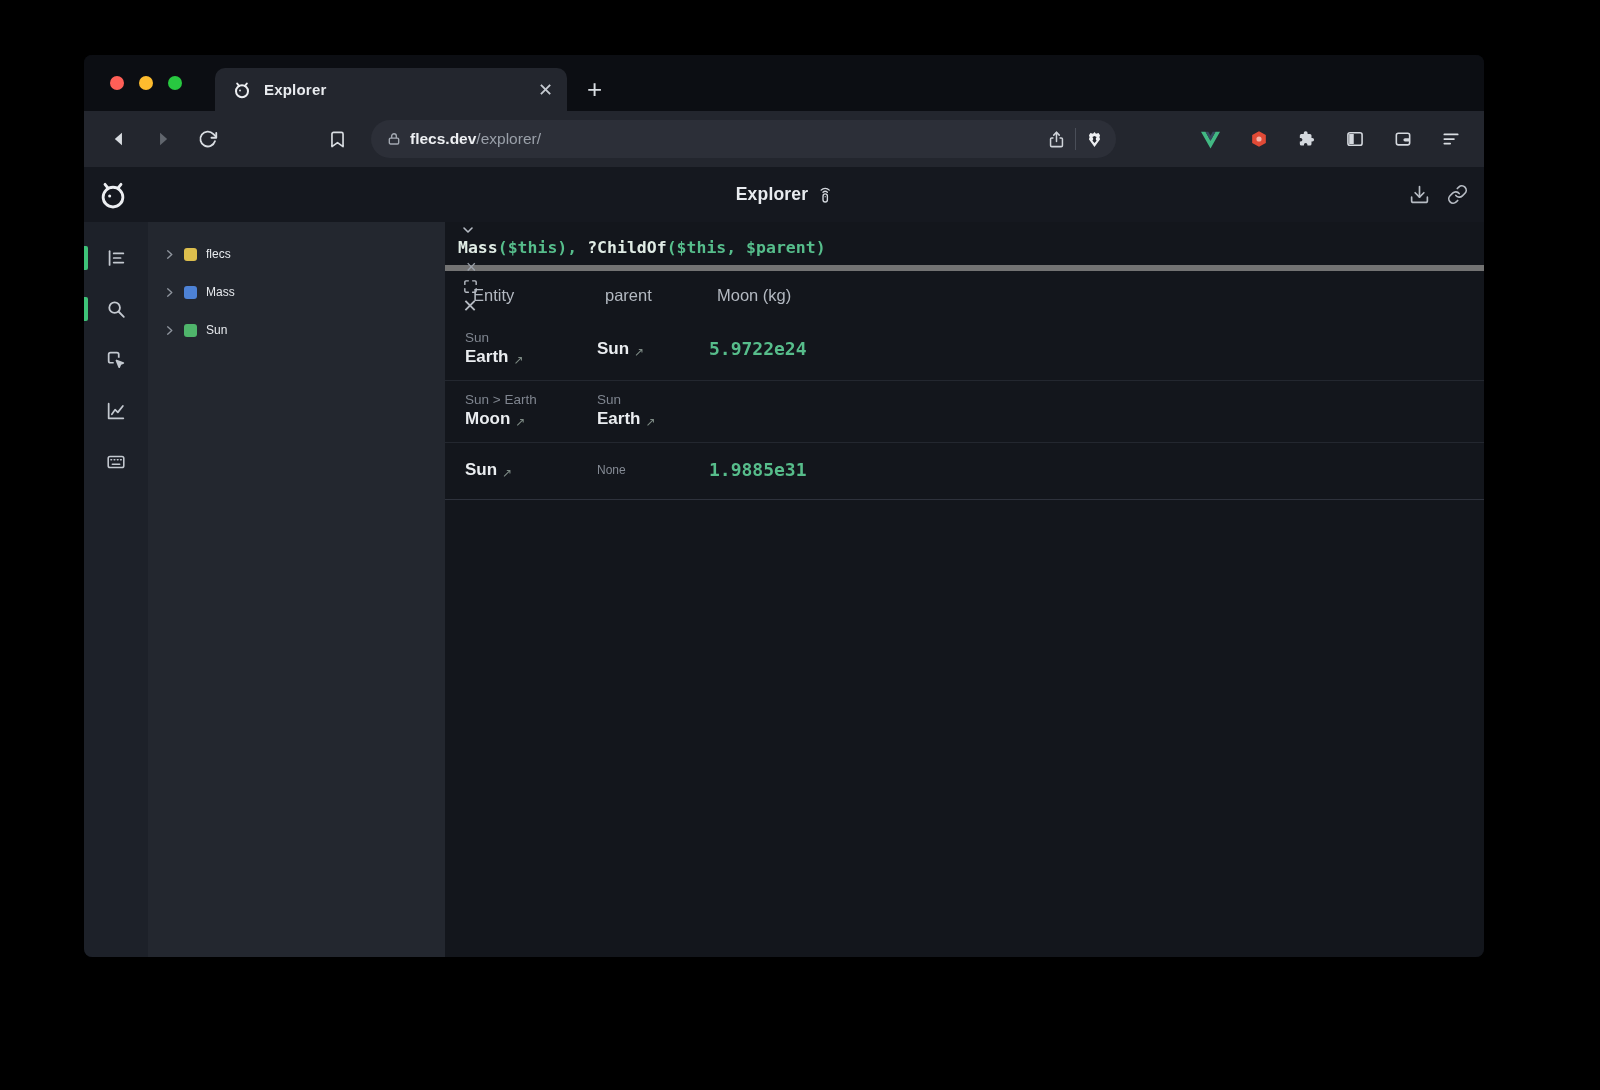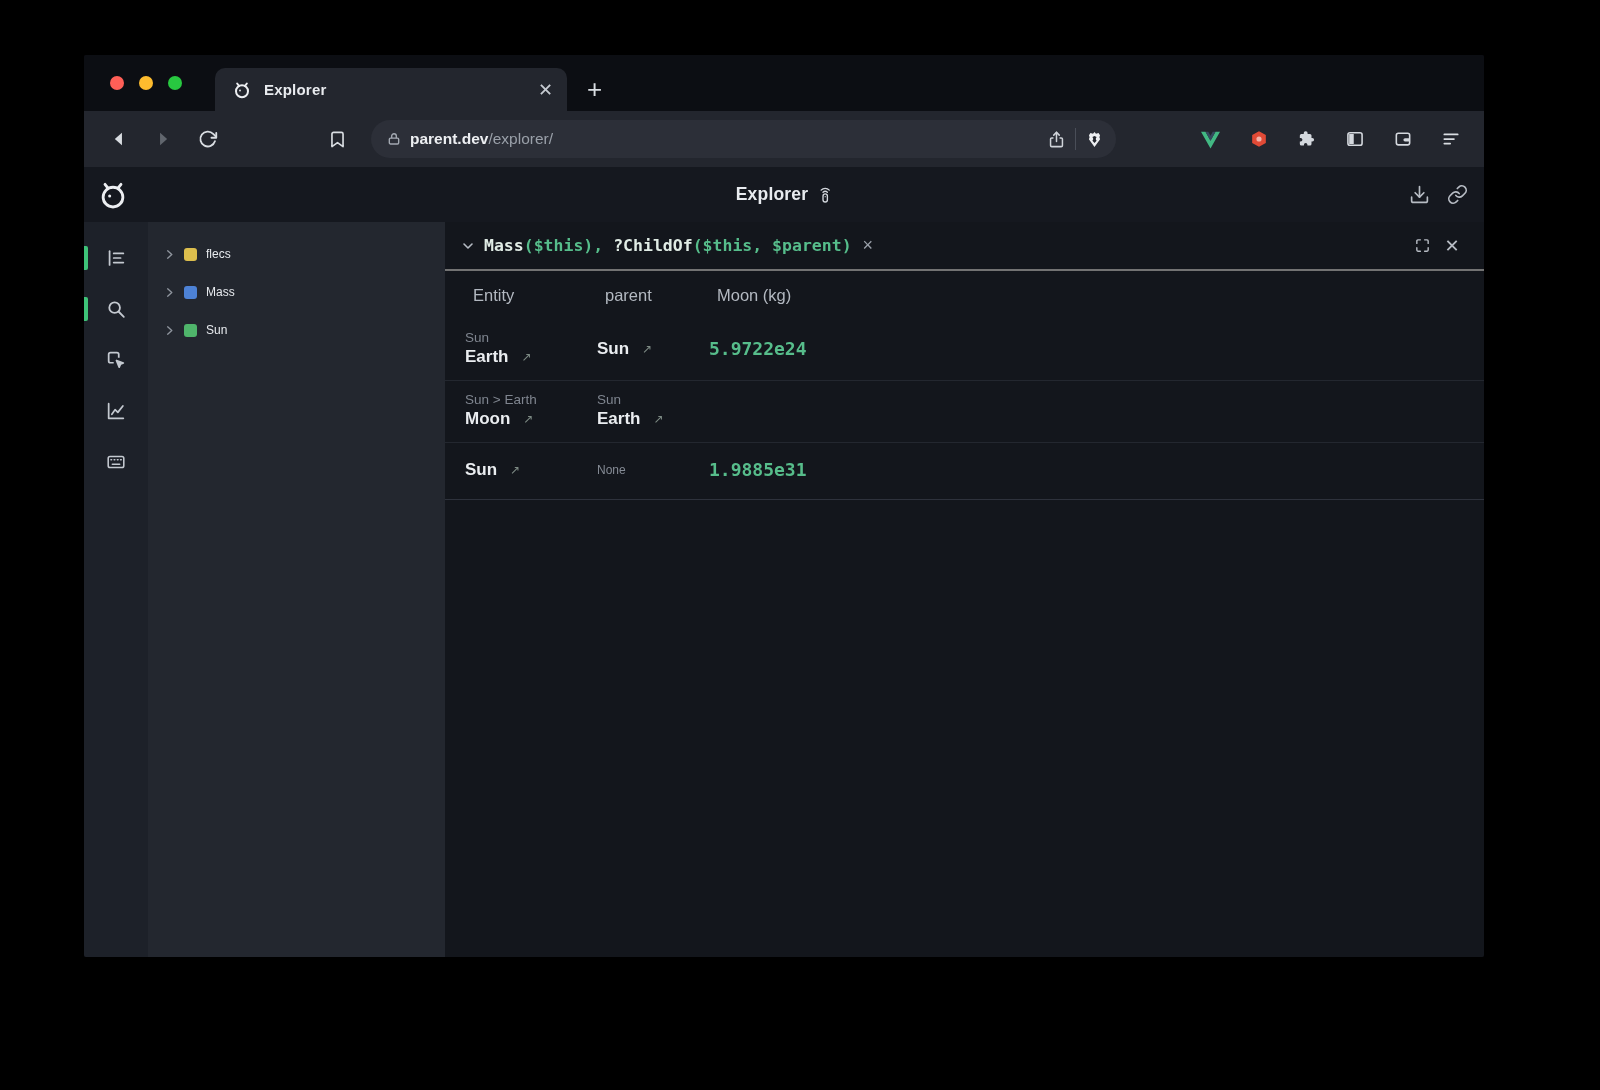--- a/index.html
+++ b/index.html
@@ -1,20 +1,20 @@
 <!DOCTYPE html>
 <html><head>
 <meta charset="utf-8">
 <style>
   * { margin:0; padding:0; box-sizing:border-box; }
   html,body { width:1600px; height:1090px; background:#000; overflow:hidden;
               font-family:"Liberation Sans", sans-serif; }
 
   .window { position:absolute; left:84px; top:55px; width:1400px; height:902px;
-            border-radius:2px; overflow:hidden; background:#0c0e13; }
+            border-radius:8px; overflow:hidden; background:#0c0e13; }
 
   
   .tabbar { height:56px; background:#0c0e13; display:flex; align-items:flex-end; position:relative; }
   .traffic { position:absolute; left:26px; top:21px; display:flex; gap:15px; }
   .light { width:14px; height:14px; border-radius:50%; }
   .light.red{background:#ff5f57}.light.yellow{background:#febc2e}.light.green{background:#28c840}
   .tab { margin-left:131px; height:43px; width:352px; background:#23262e;
          border-radius:10px 10px 0 0; display:flex; align-items:center; padding:0 14px 0 17px; gap:12px; }
   .tab-title { font-size:15px; font-weight:700; color:#e9ebef; flex:1; letter-spacing:.2px; }
   .tab-close { color:#c6cbd2; font-size:18px; line-height:1; cursor:default; }
@@ -57,39 +57,39 @@
   .tree { width:297px; background:#23272f; padding-top:13px; }
   .tree-item { display:flex; align-items:center; gap:9px; height:38px; padding-left:16px; }
   .tree-chevron { color:#8f959e; display:flex; }
   .tree-swatch { width:13px; height:13px; border-radius:3px; }
   .sw-flecs { background:#dcbe4d; }
   .sw-mass  { background:#4d82d6; }
   .sw-sun   { background:#4fb56b; }
   .tree-label { font-size:12px; color:#e7eaee; }
 
   .main { flex:1; background:#13161c; display:flex; flex-direction:column; }
-  .query-row { height:49px; display:flex; align-items:center; padding:0 17px 0 10px;
-               border-bottom:2px solid #737373; }
+  .query-row { height:49px; display:flex; padding:0 17px 0 10px;
+               border-bottom:6px solid #737373;flex-direction:column; }
   .q-chevron { width:26px; display:flex; justify-content:center; color:#b6bcc4; }
   .query-text { font-family:"DejaVu Sans Mono", monospace; font-size:16.5px; margin-left:3px;
                 white-space:pre; }
   .q-id { color:#e0ece5; font-weight:700; }
   .q-green { color:#56bd8b; font-weight:700; }
   .q-clear { color:#9aa0a9; font-size:18px; margin-left:11px; }
   .spacer { flex:1; }
   .q-btn { color:#b7bcc4; display:flex; align-items:center; justify-content:center; width:30px; }
   .q-x { font-size:18px; color:#b7bcc4; }
 
   .table-head { display:grid; grid-template-columns:132px 112px 1fr; padding-left:28px;
                 height:48px; align-items:center; color:#b3b9c1; font-size:16.5px; }
   .trow { display:grid; grid-template-columns:132px 112px 1fr; padding:11px 0 13px 20px;
           border-bottom:1px solid #23272f; align-items:center; }
   .trow.last { border-bottom:1px solid #2e323c; padding:16px 0 19px 20px; }
   .cell-path { font-size:13.5px; color:#7f858f; margin-bottom:2px; }
-  .cell-name { font-size:17px; font-weight:700; color:#eaedf0; display:flex; align-items:center;gap:8px; }
+  .cell-name { font-size:17px; font-weight:700; color:#eaedf0; display:flex; align-items:flex-end; }
   .arrow { color:#7d8a84; font-size:12px; margin-left:5px; font-weight:400; }
   .cell-none { font-size:12px; color:#858b95; }
   .cell-mass { font-family:"DejaVu Sans Mono", monospace; font-size:18px; color:#57bd8b; font-weight:700; }
 
   svg { display:block; }
 </style>
 </head>
 <body>
 
 <div class="window">
@@ -138,21 +138,21 @@
       </svg>
     </div>
 
     <div class="urlbar">
       <span>
         <svg width="14" height="14" viewBox="0 0 24 24" fill="none" stroke="#a2a8b1" stroke-width="2.4">
           <rect x="4" y="10.5" width="16" height="10" rx="2"></rect>
           <path d="M8 10.5V7a4 4 0 0 1 8 0v3.5"></path>
         </svg>
       </span>
-      <span class="url-text"><span class="url-domain">parent.dev</span><span class="url-path">/explorer/</span></span>
+      <span class="url-text"><span class="url-domain">flecs.dev</span><span class="url-path">/explorer/</span></span>
       <span class="url-spacer"></span>
       <span>
         <svg width="19" height="19" viewBox="0 0 24 24" fill="none" stroke="#cfd3d9" stroke-width="1.9" stroke-linecap="round" stroke-linejoin="round">
           <path d="M8.5 6.5 12 3l3.5 3.5"></path>
             <path d="M12 3v11.5"></path>
           <path d="M7.5 10H6a1.5 1.5 0 0 0-1.5 1.5v8A1.5 1.5 0 0 0 6 21h12a1.5 1.5 0 0 0 1.5-1.5v-8A1.5 1.5 0 0 0 18 10h-1.5"></path>
         </svg>
       </span>
       <span class="url-divider"></span>
       <span>

